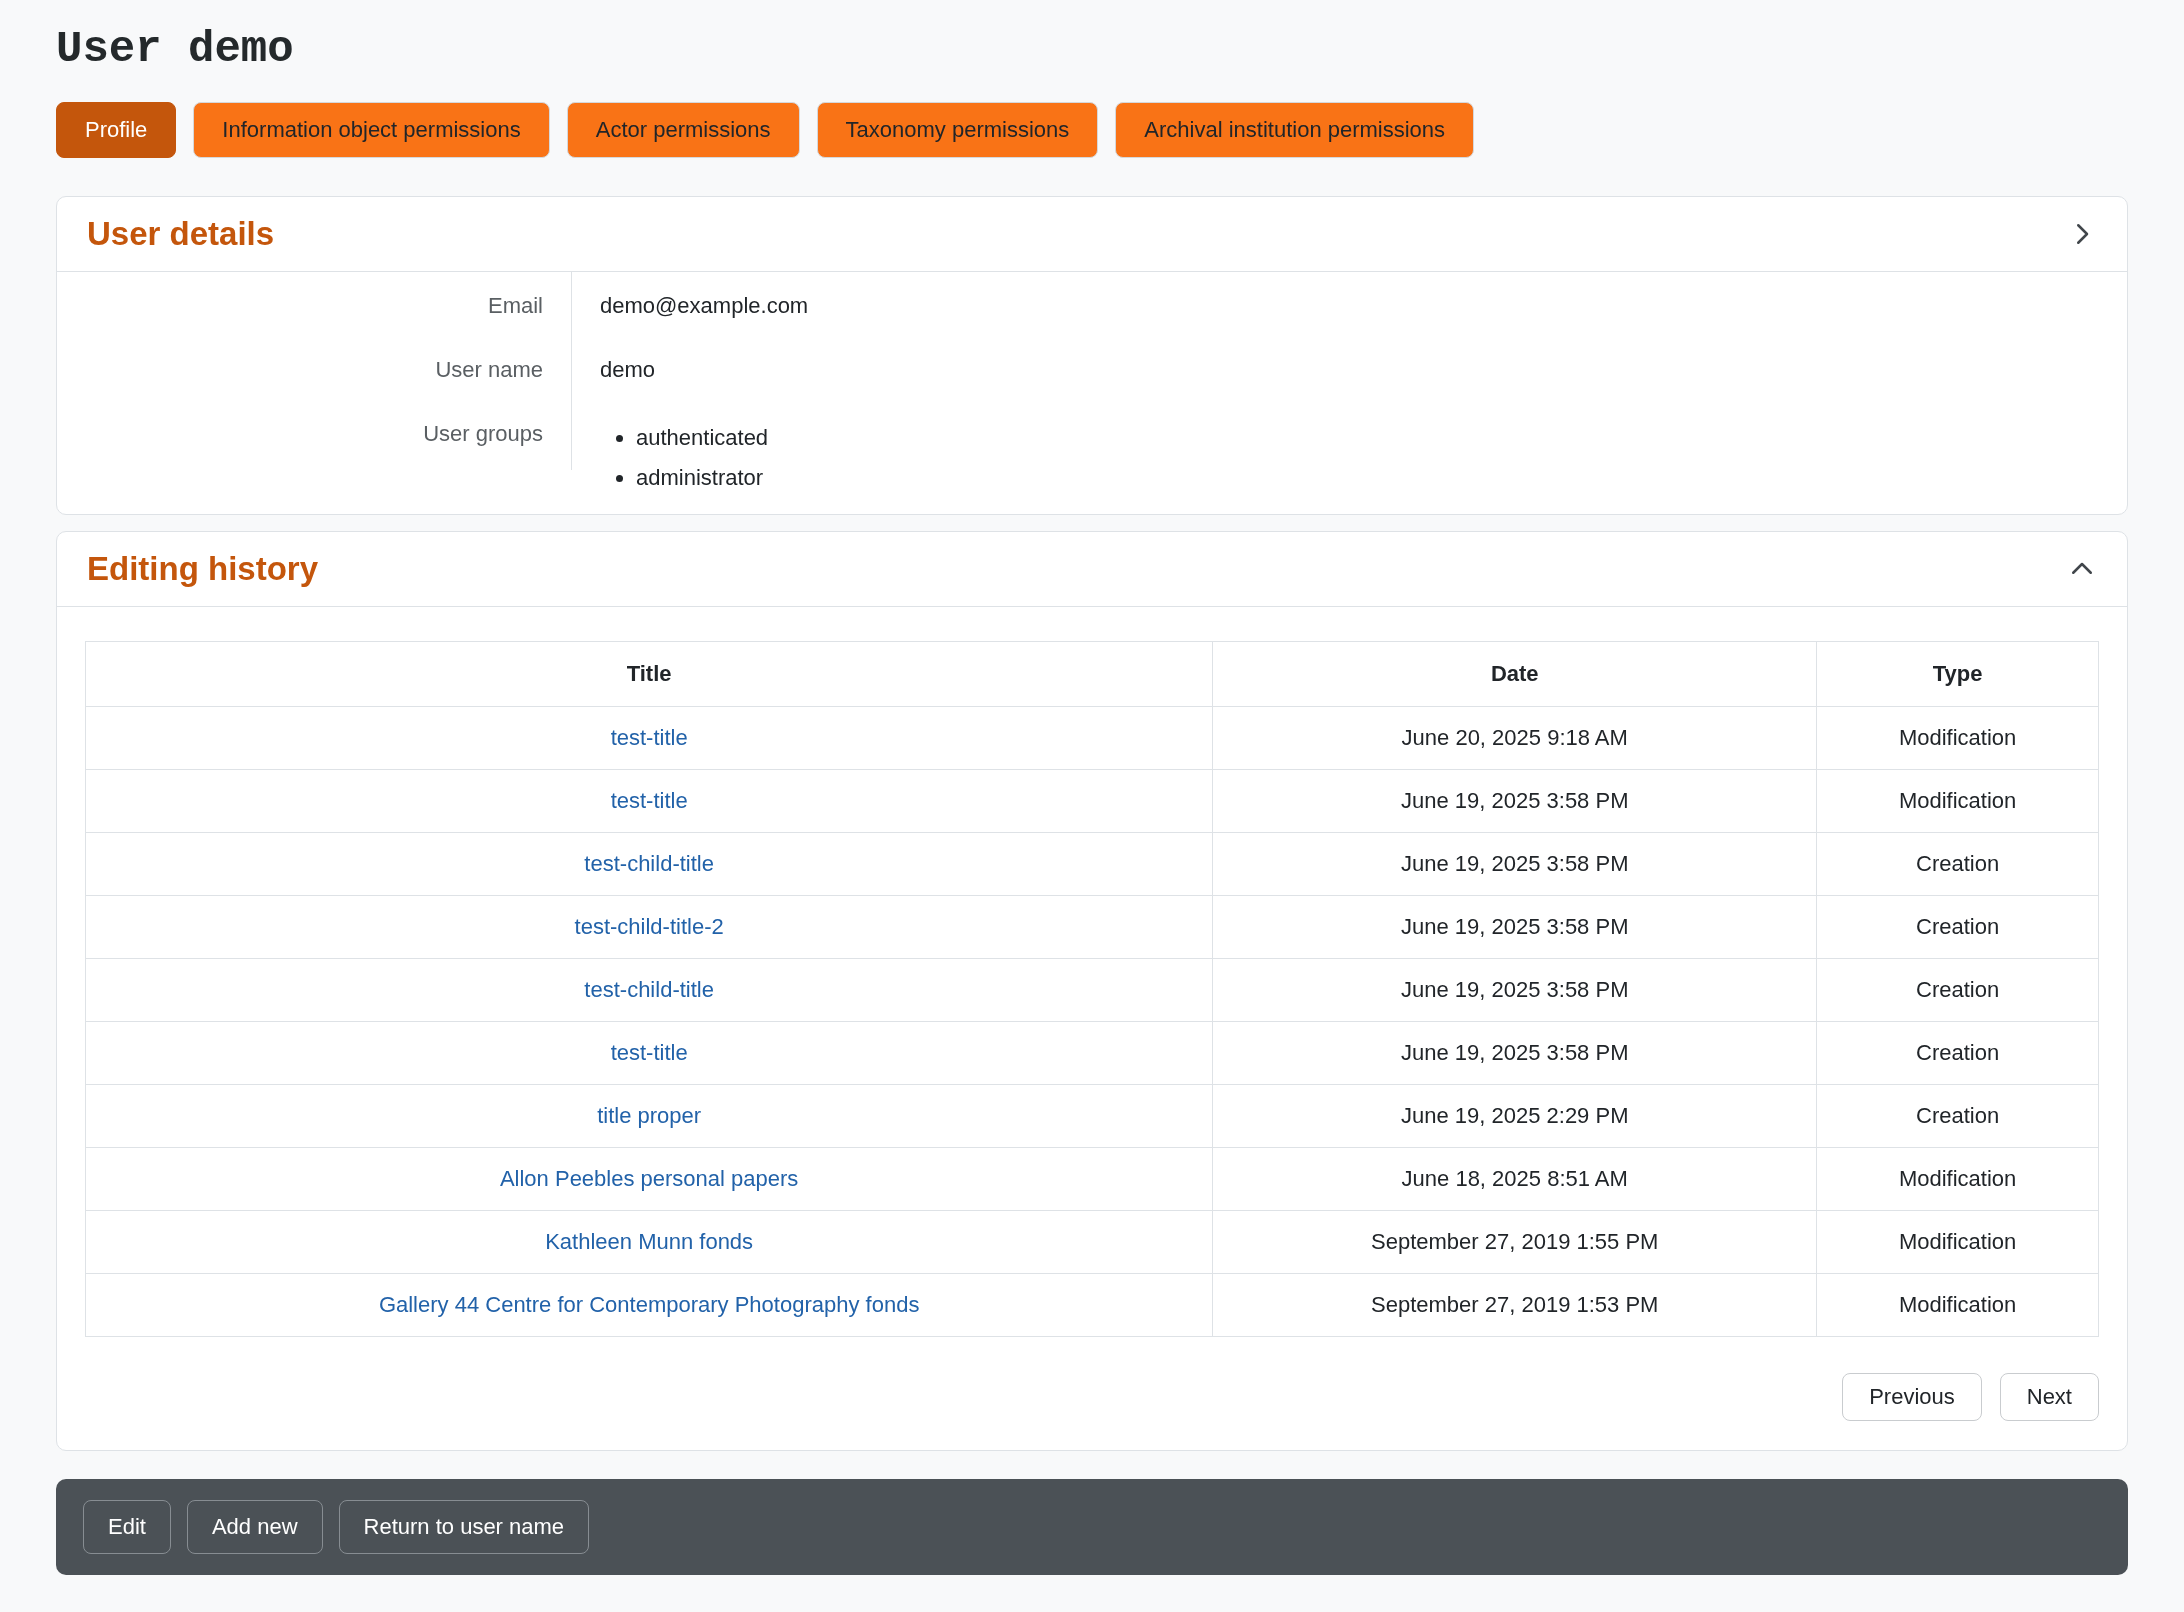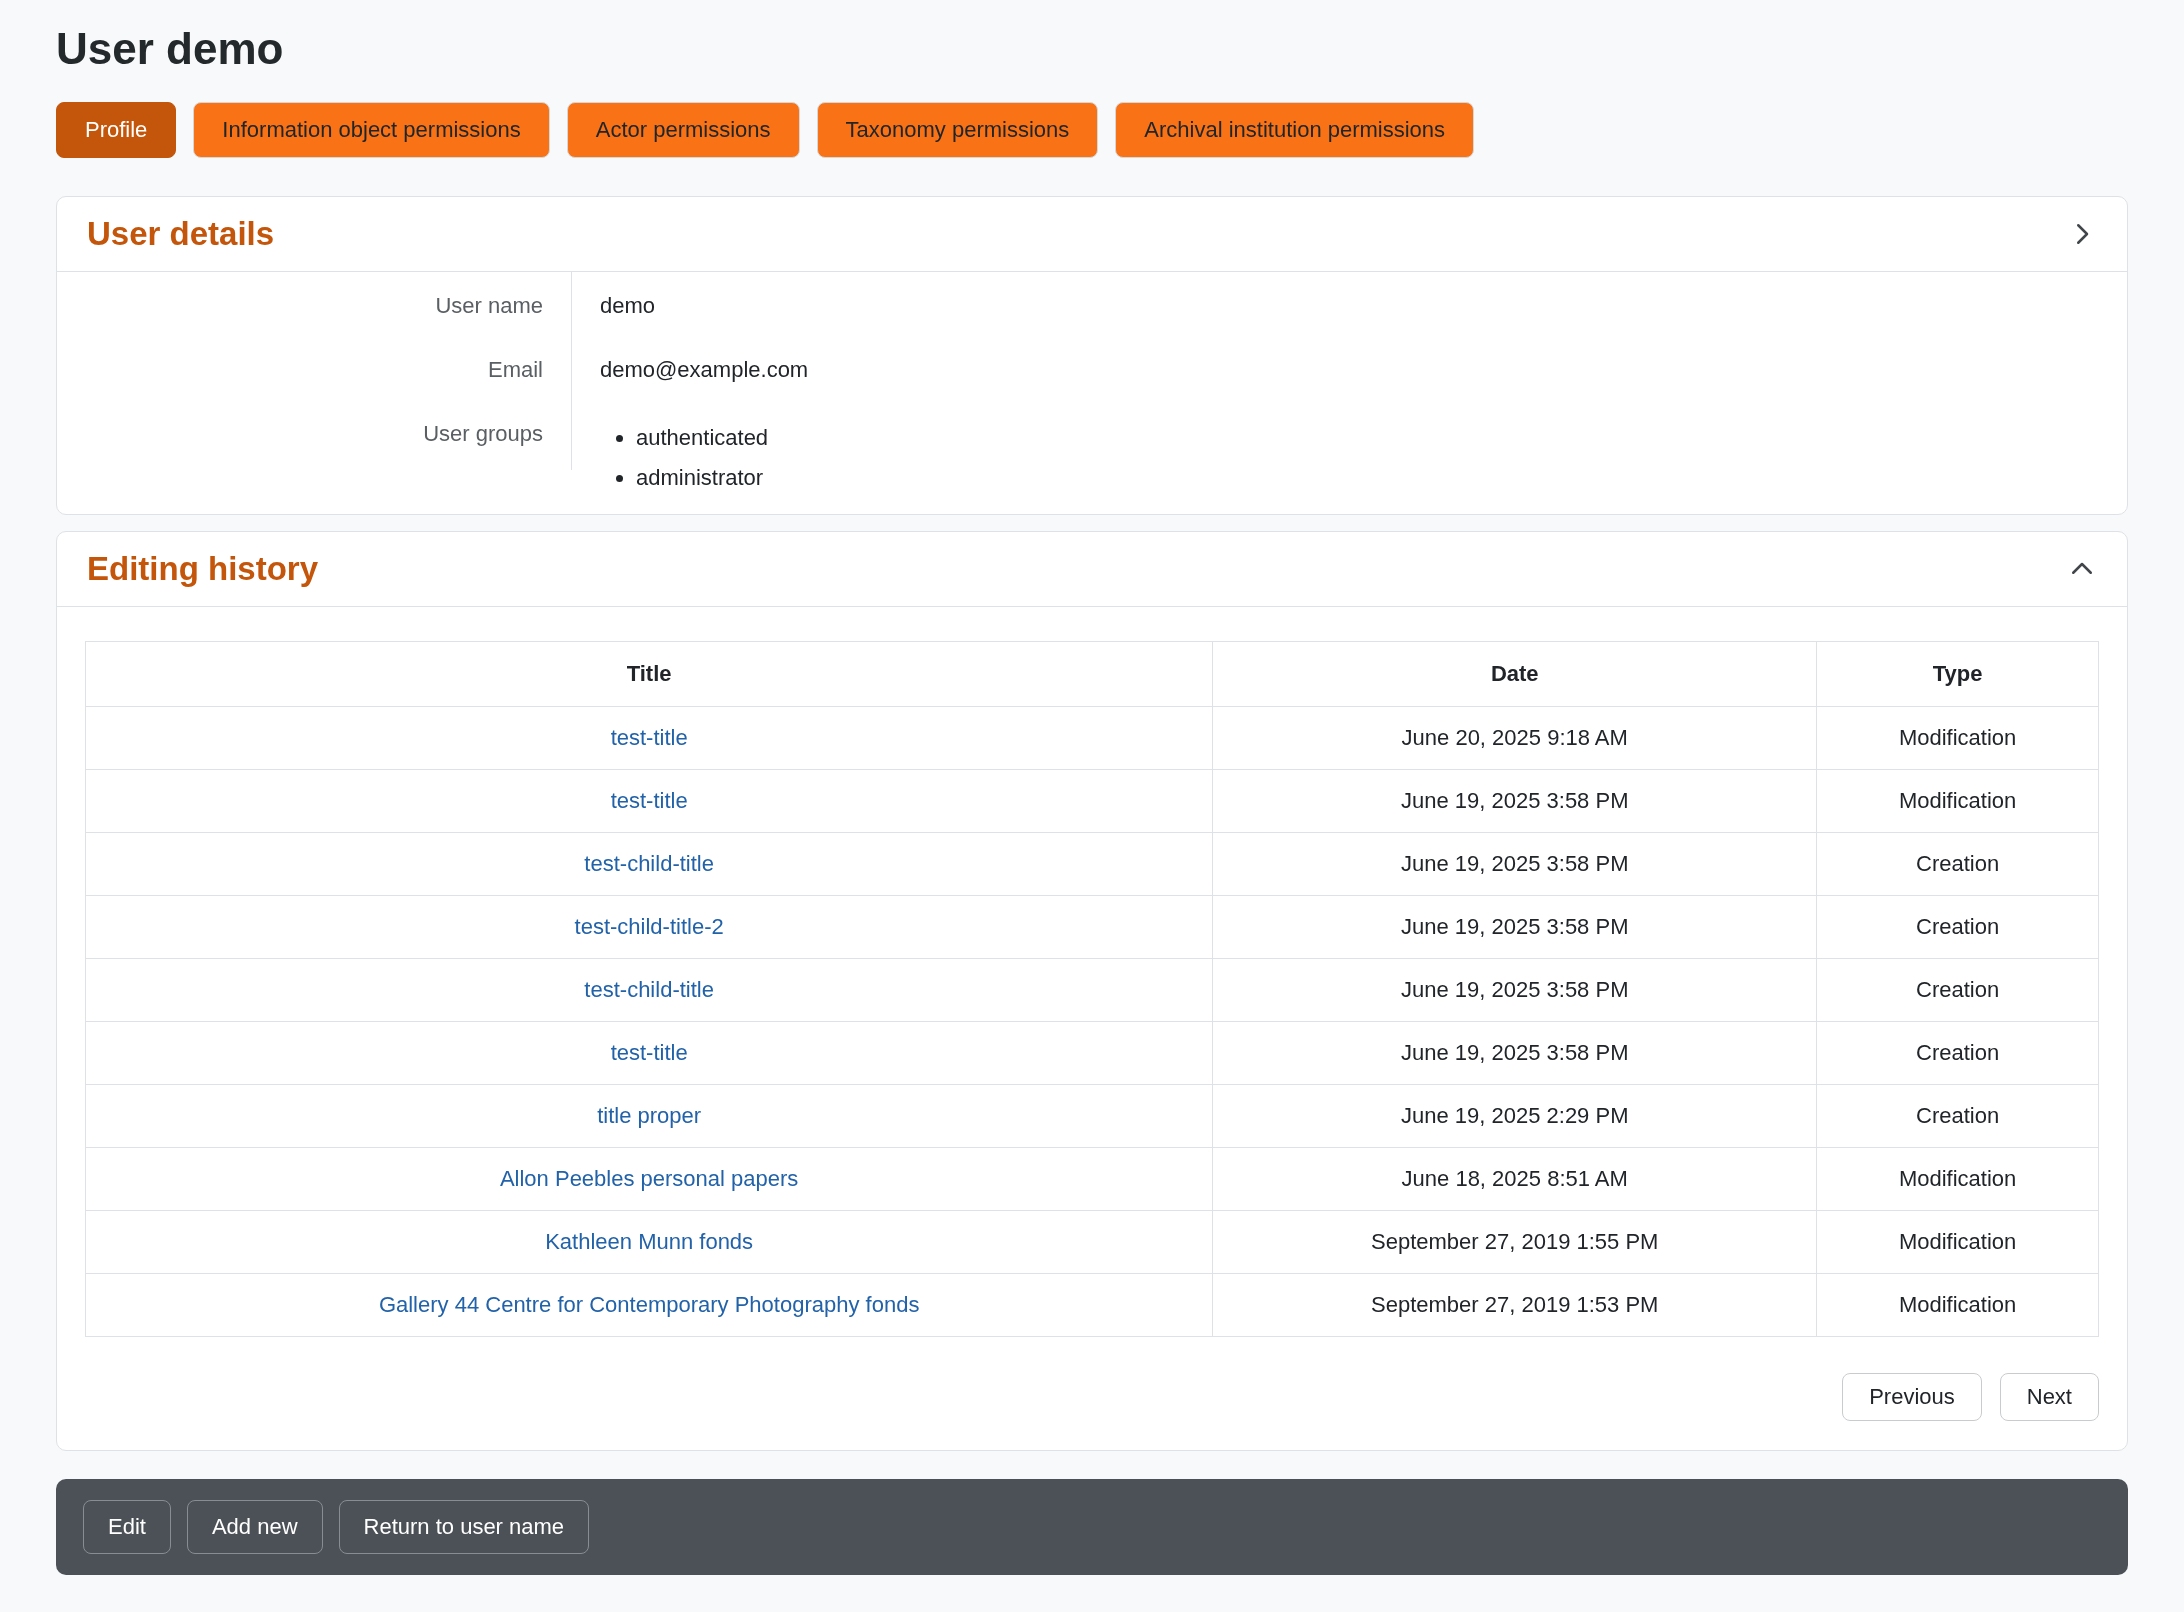--- a/index.html
+++ b/index.html
@@ -20,20 +20,21 @@
     font-family:"Liberation Sans","DejaVu Sans",sans-serif;
     color:var(--text);
     font-size:22px;
     padding:24px 56px 30px;
   }
   h1{
     font-size:44px;
     font-weight:600;
     margin:0 0 28px 0;
     color:#24292B;
+    font-family:Liberation Mono, monospace;
   }
   
   .tabs{display:flex;gap:17px;margin-bottom:38px;flex-wrap:nowrap;}
   .tab{
     display:inline-block;
     padding:13px 28px;
     line-height:28px;
     font-size:22px;
     border:1px solid #D5D8DB;
     border-radius:8px;
@@ -168,26 +169,26 @@
     <header class="panel-header">
       <h2>User details</h2>
       <span class="chevron">
         <svg viewBox="0 0 24 24" width="30" height="30" fill="none" stroke="currentColor" stroke-width="2" stroke-linecap="round" stroke-linejoin="round">
             <polyline points="9 5 16 12 9 19"></polyline>
           </svg>
       </span>
     </header>
     <div class="details">
       <div class="detail-row">
+        <div class="detail-label">Email</div>
+        <div class="detail-value">demo@example.com</div>
+      </div>
+      <div class="detail-row">
         <div class="detail-label">User name</div>
         <div class="detail-value">demo</div>
-      </div>
-      <div class="detail-row">
-        <div class="detail-label">Email</div>
-        <div class="detail-value">demo@example.com</div>
       </div>
       <div class="detail-row">
         <div class="detail-label">User groups</div>
         <div class="detail-value">
           <ul class="groups">
             <li>authenticated</li>
             <li>administrator</li>
           </ul>
         </div>
       </div>

